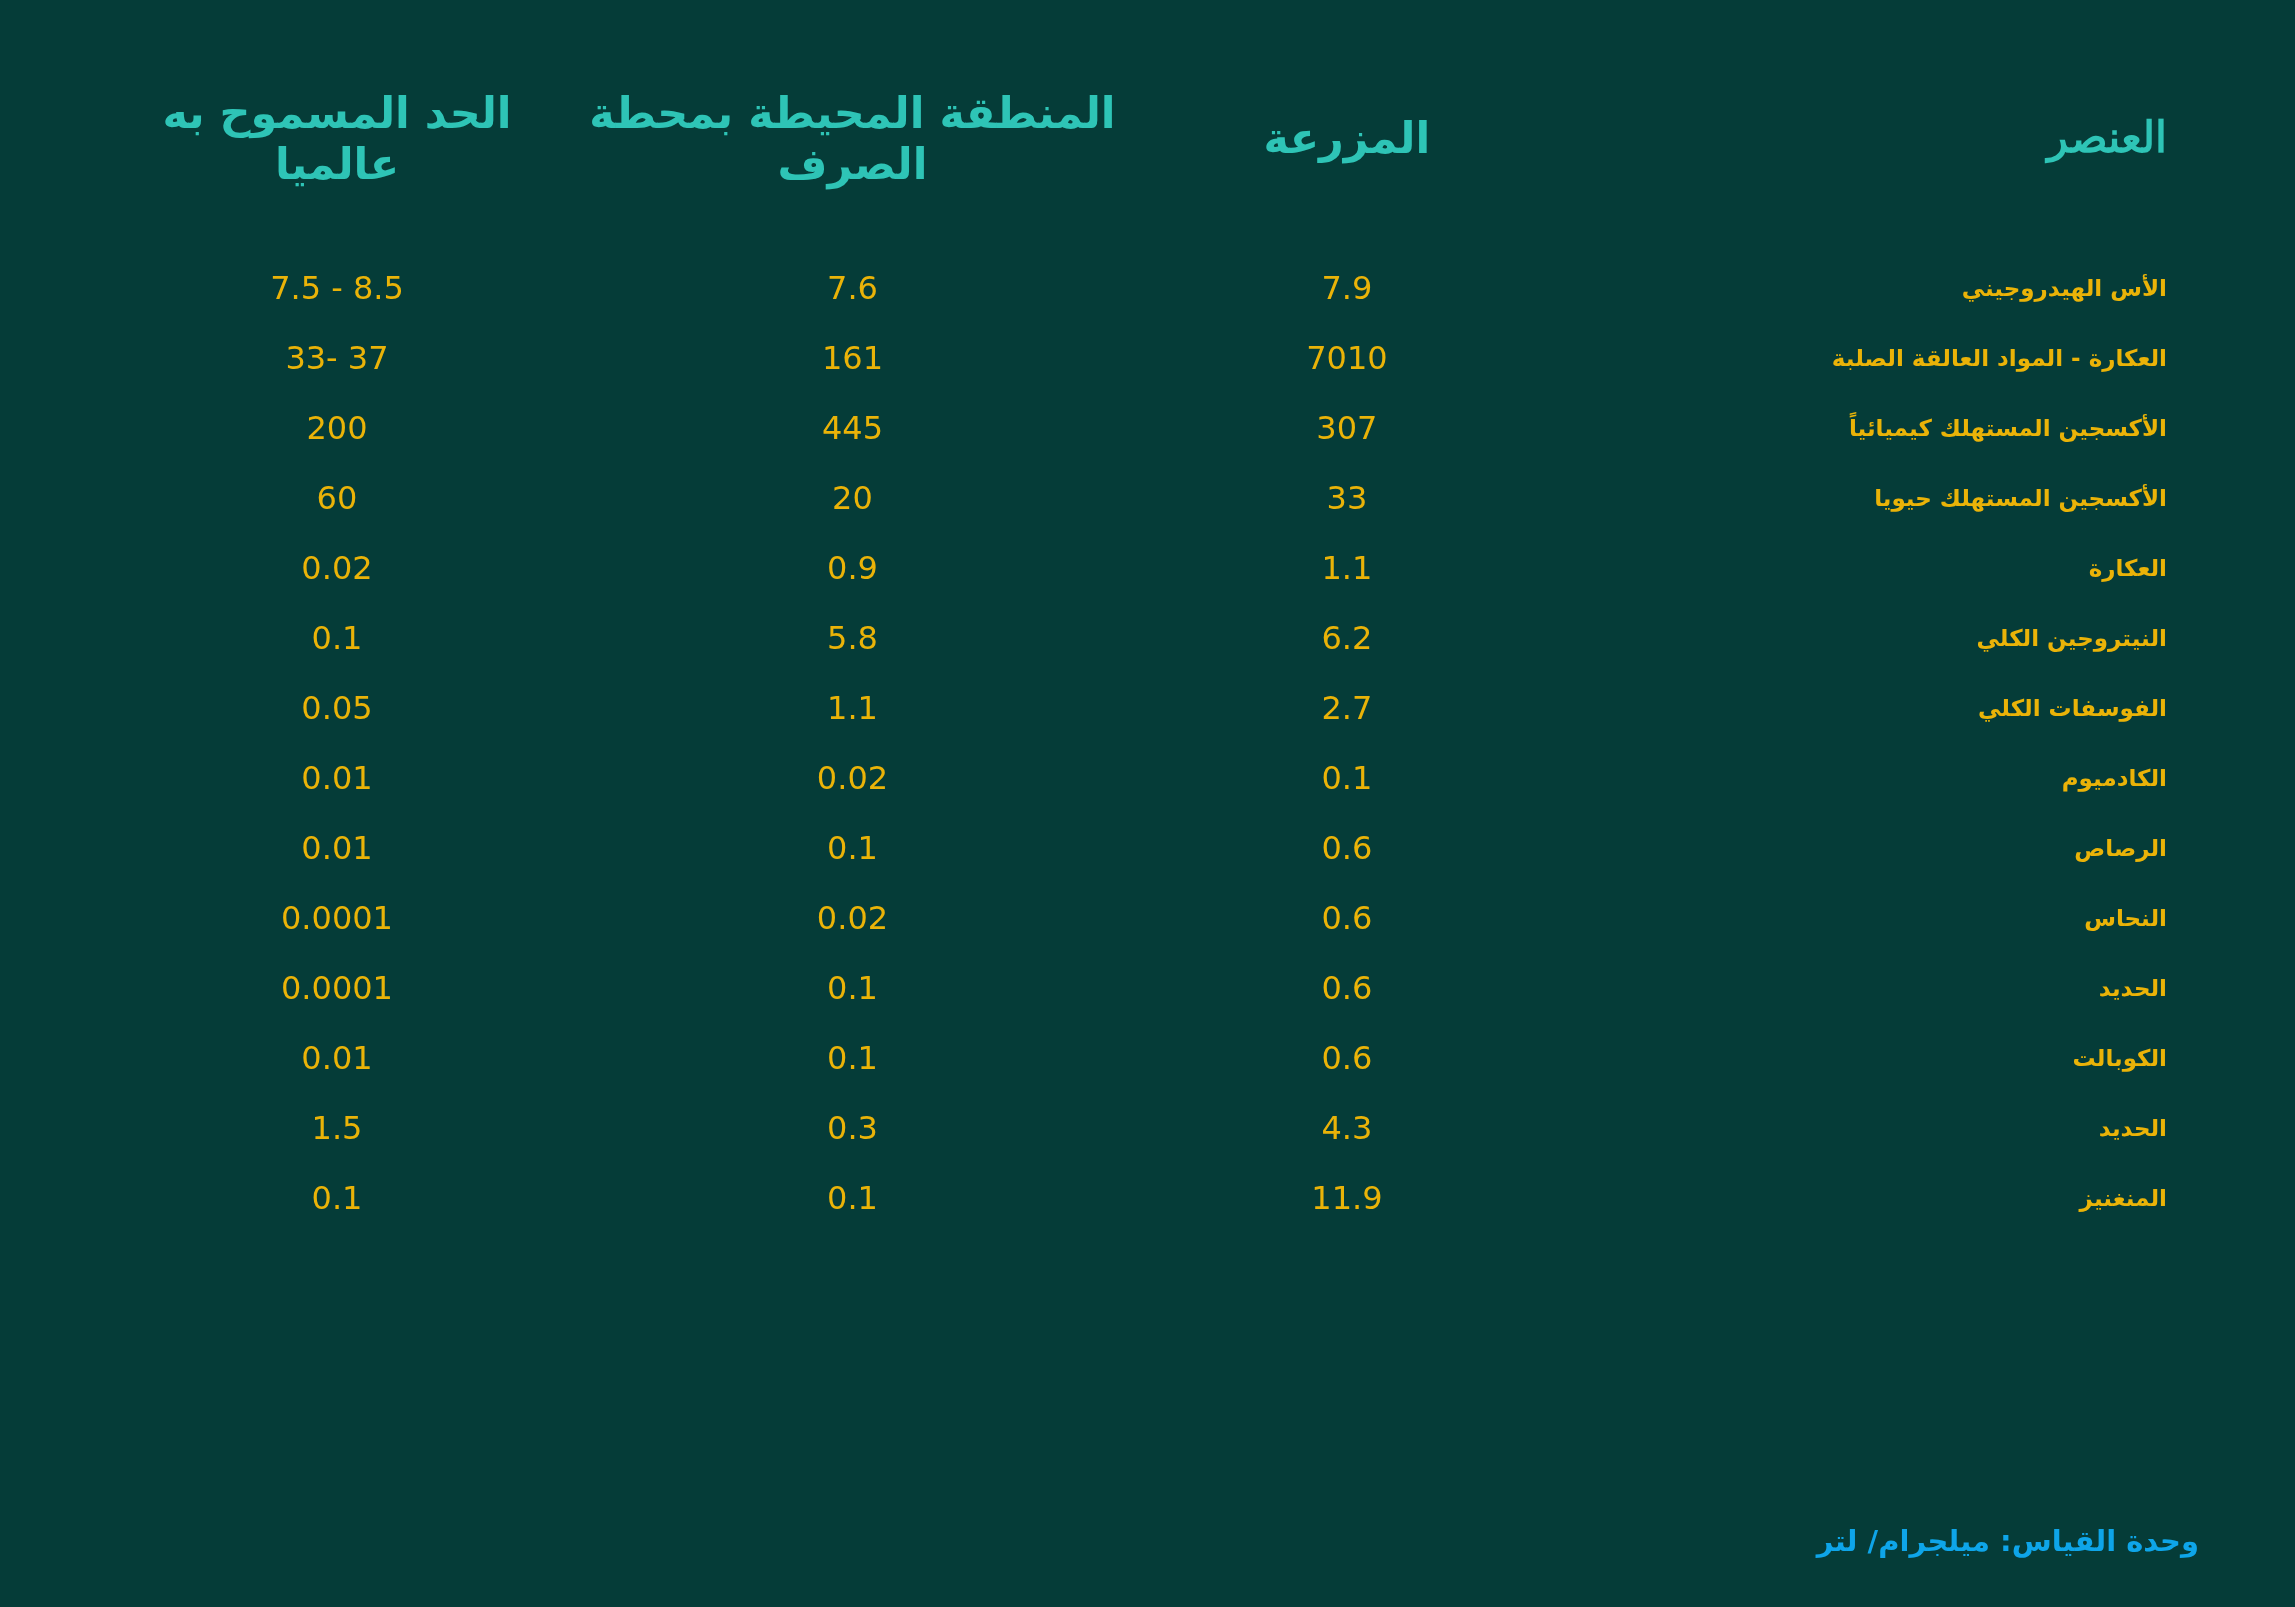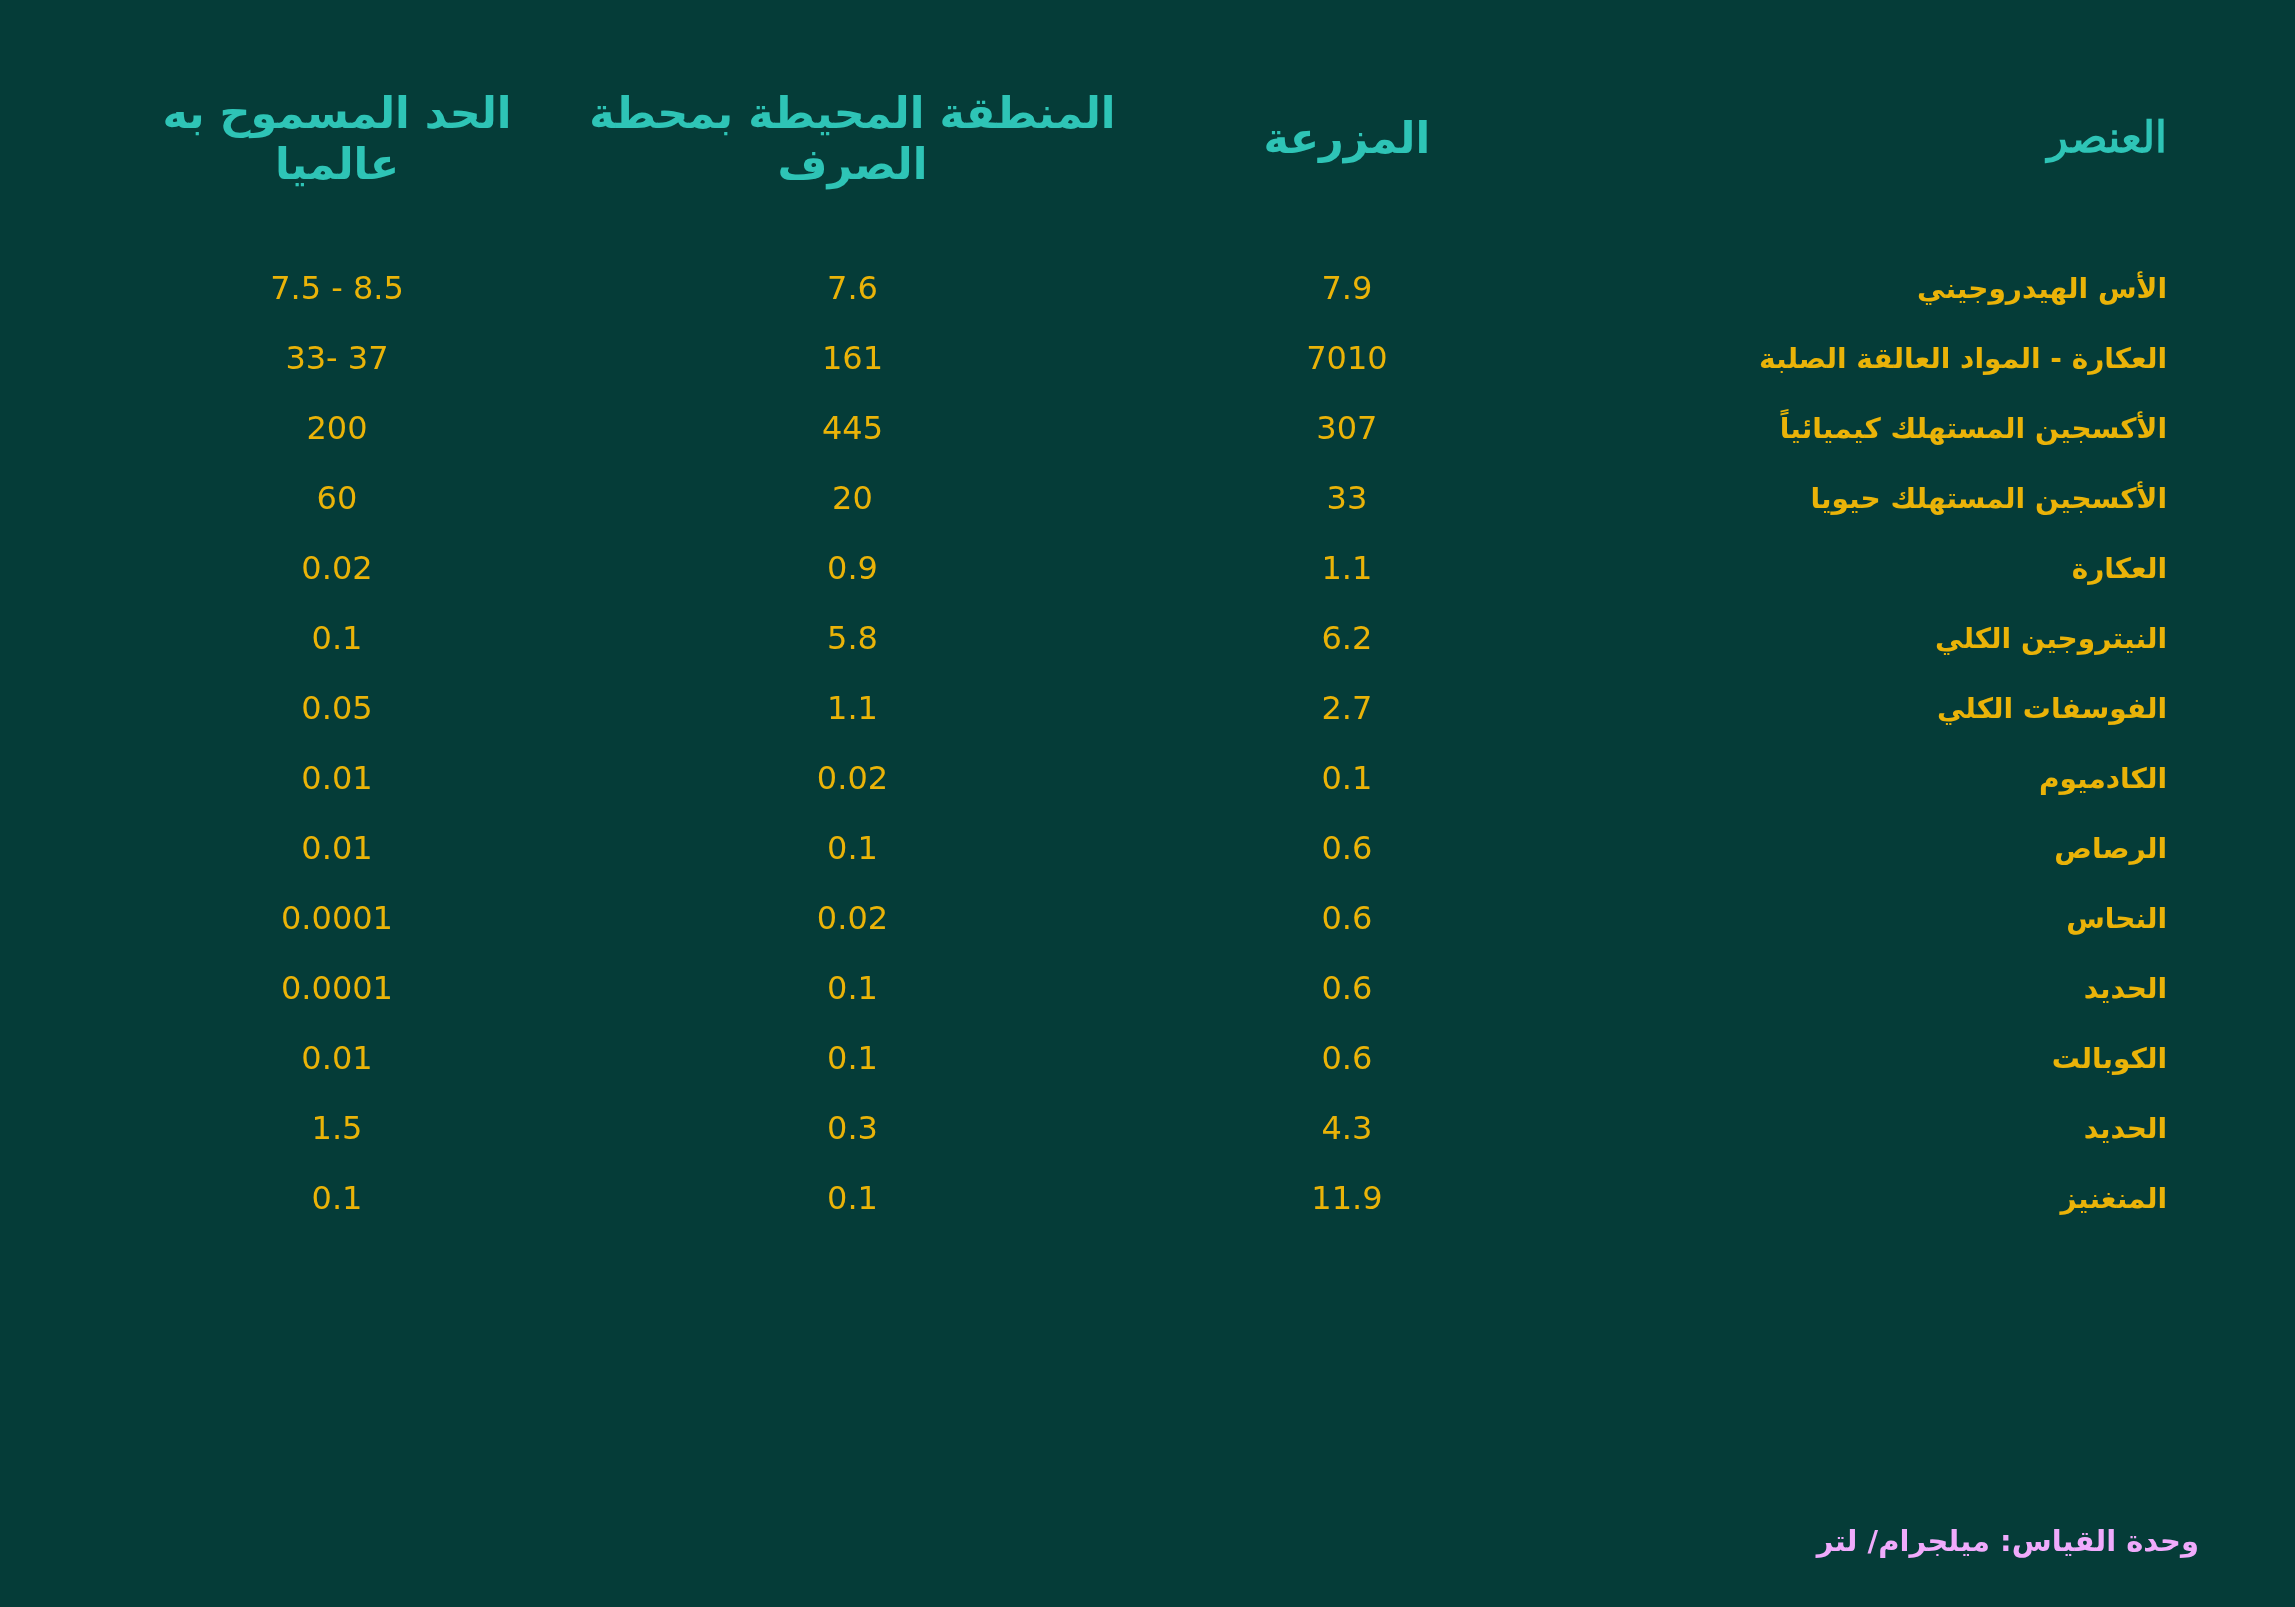--- a/index.html
+++ b/index.html
@@ -51,35 +51,35 @@
   tbody td {
     font-size: 32px;
     color: #eab308;
     padding: 16px 0;
     white-space: nowrap;
   }
   tbody td.element {
     text-align: right;
     padding-right: 32px;
     font-weight: bold;
-    font-size: 28px;
+    font-size: 23px;
   }
   tbody td.num {
     text-align: center;
     font-weight: normal;
     direction: ltr;
   }
 
   .unit-note {
     position: absolute;
     right: 96px;
     bottom: 50px;
     font-size: 29px;
     font-weight: bold;
-    color: #f0abfc;
+    color: #0ea5e9;
     text-align: right;
     direction: rtl;
   }
 </style>
 </head>
 <body>
 
 <div class="page">
 
   <table class="data-table">

